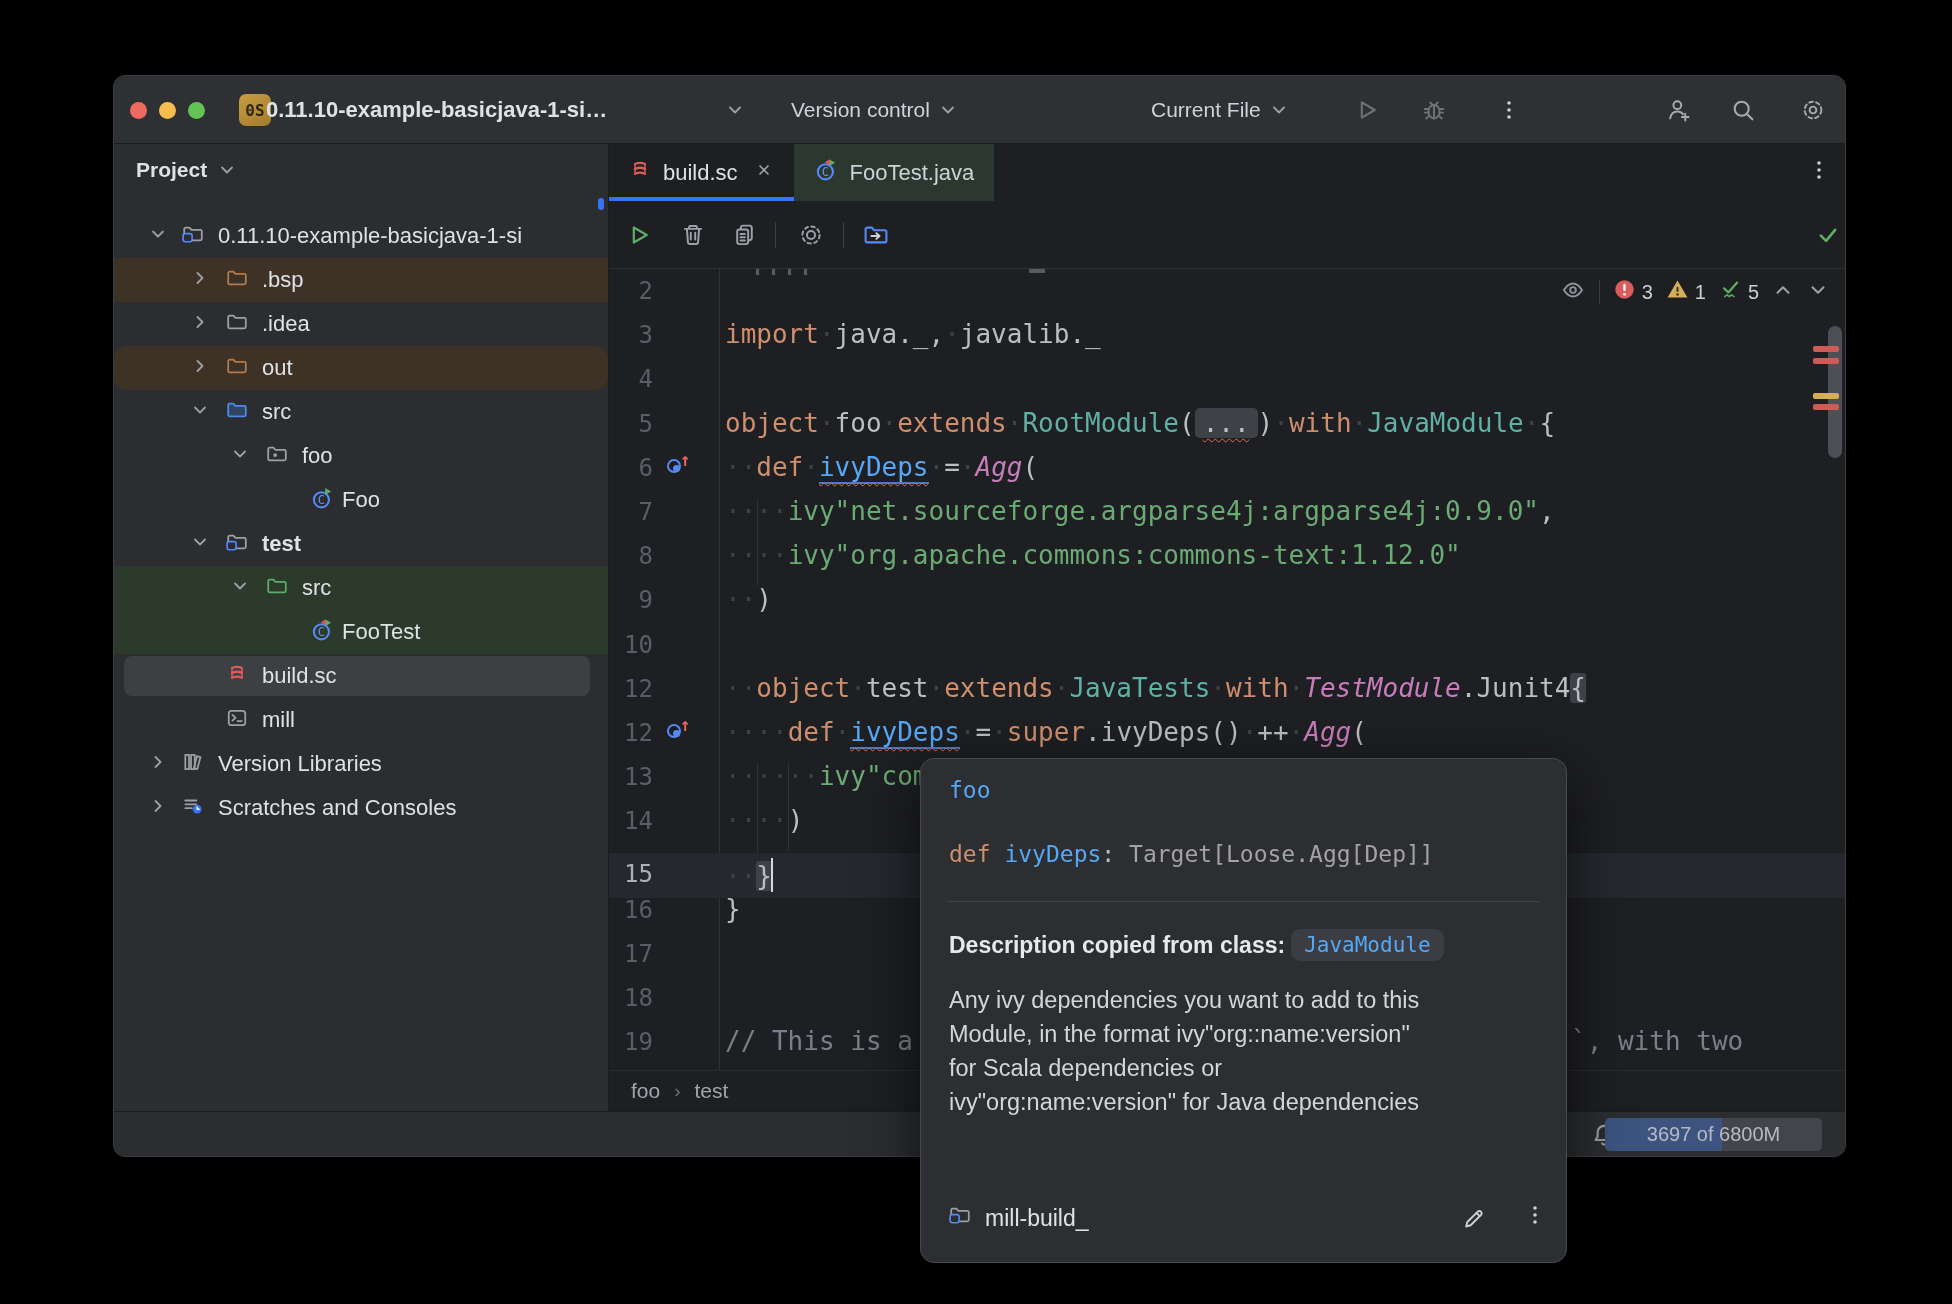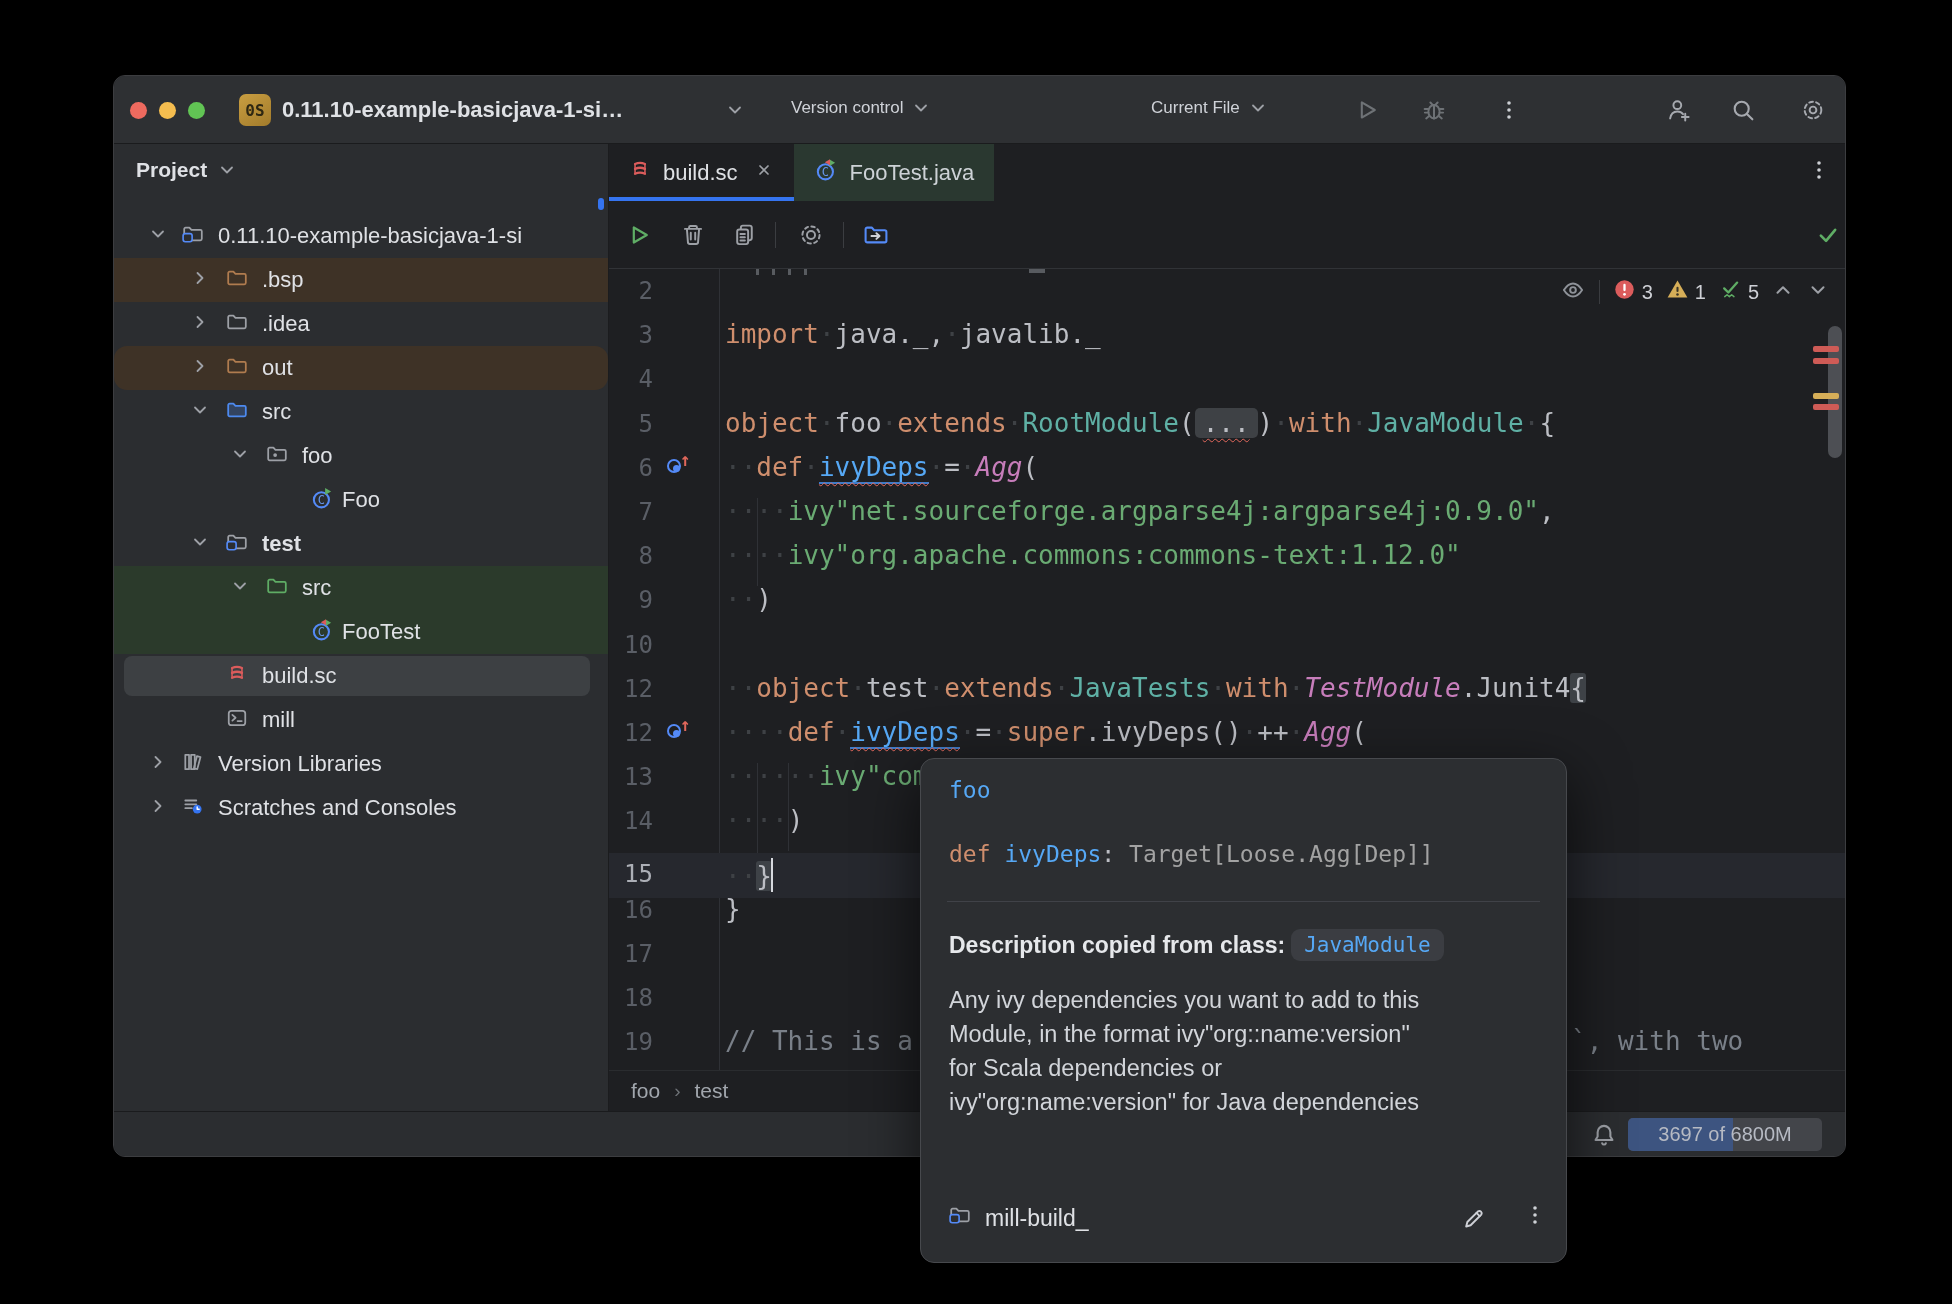--- a/index.html
+++ b/index.html
@@ -14,22 +14,22 @@
 
   
   .titlebar { position:relative; height:68px; background:#2E3033; border-bottom:1px solid #1A1B1D;
     flex:0 0 auto; }
   .tl { position:absolute; top:26px; width:17px; height:17px; border-radius:50%; }
   .tl.red{ left:16px; background:#EE6A5F; } .tl.yellow{ left:45px; background:#F5BD4F; }
   .tl.green{ left:74px; background:#61C454; }
   .proj-avatar { position:absolute; left:125px; top:18px; width:32px; height:32px; border-radius:7px;
     background:linear-gradient(145deg,#C99E41,#A27B2B); color:#2E2712; font-weight:bold; font-size:16px;
     display:flex; align-items:center; justify-content:center; font-family:"DejaVu Sans Mono",monospace; }
-  .tb-title { position:absolute; left:168px; top:21px; font-size:22px; font-weight:600; color:#DFE1E5; }
-  .tb-menu { position:absolute; top:22px; font-size:17px; color:#CFD2D8; display:flex; align-items:center; gap:8px; }
+  .tb-title { position:absolute; left:152px; top:21px; font-size:22px; font-weight:600; color:#DFE1E5; }
+  .tb-menu { position:absolute; top:22px; font-size:21px; color:#CFD2D8; display:flex; align-items:center; gap:8px; }
   .tb-icon { position:absolute; top:21px; width:26px; height:26px; display:flex; align-items:center; justify-content:center; }
   .chev svg, .tb-icon svg { display:block; }
 
   
   .mainrow { flex:1 1 auto; display:flex; min-height:0; }
 
   
   .panel { position:relative; width:495px; flex:0 0 auto; background:#2B2D30; border-right:1px solid #1B1C1E; overflow:hidden; }
   .panel-header { position:absolute; left:22px; top:14px; display:flex; gap:10px; align-items:center;
     font-size:21px; font-weight:600; color:#DFE1E5; }
@@ -92,21 +92,21 @@
   .sb-thumb { position:absolute; right:3px; top:57px; width:14px; height:132px; background:#56585D; border-radius:7px; opacity:.85; }
   .stripe { position:absolute; right:6px; width:26px; height:6px; border-radius:2px; z-index:2; }
 
   .breadcrumbs { height:41px; flex:0 0 auto; border-top:1px solid #2A2C2F; display:flex; align-items:center;
     gap:14px; padding-left:22px; font-size:21px; color:#A1A6AD; background:#1E1F22; }
   .breadcrumbs .bsep { color:#6E7277; font-size:19px; }
 
   
   .statusbar { position:relative; height:45px; flex:0 0 auto; background:#2B2D30; border-top:1px solid #1A1B1D; }
   .bell { position:absolute; left:1477px; top:10px; }
-  .memory { position:absolute; right:23px; top:6px; width:194px; height:33px; border-radius:5px;
+  .memory { position:absolute; right:23px; top:6px; width:217px; height:33px; border-radius:5px;
     background:#43454A; overflow:hidden; }
   .memory .fill { position:absolute; left:0; top:0; bottom:0; width:54%; background:#3D5480; }
   .memory .mtext { position:absolute; inset:0; display:flex; align-items:center; justify-content:center;
     font-size:20px; color:#B6BAC3; }
 
   
   .popup { position:absolute; left:920px; top:758px; width:647px; height:505px; background:#2C2E31;
     border:1px solid #47494D; border-radius:14px; box-shadow:0 18px 60px rgba(0,0,0,.65); z-index:10; }
   .popup .p-foo { position:absolute; left:28px; top:18px; font-family:"DejaVu Sans Mono",monospace;
     font-size:23px; color:#56A8F5; }

